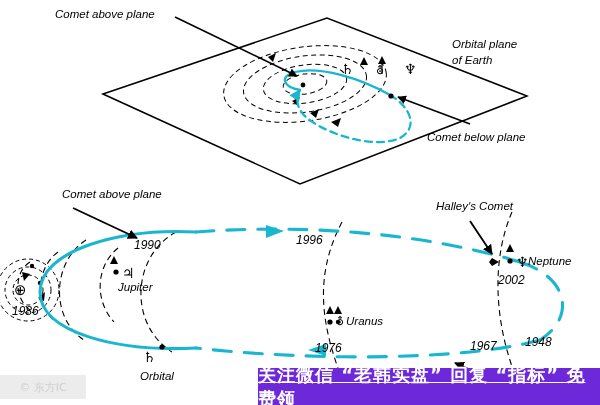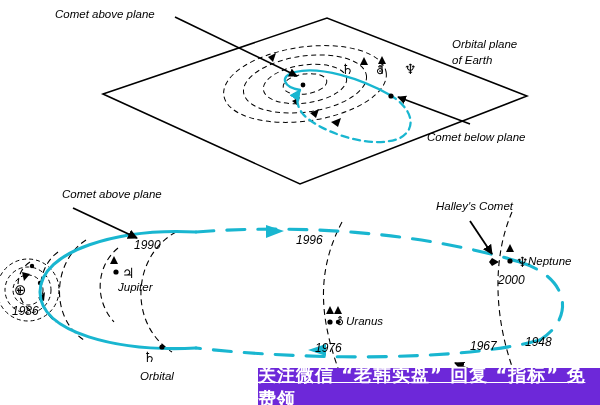--- a/index.html
+++ b/index.html
@@ -181,21 +181,22 @@
 
   <div class="sym" style="left:336px;top:316px;font-size:11px;">⛢</div>
   <div class="lbl lbl-md" style="left:346px;top:315px;">Uranus</div>
 
   <div class="sym" style="left:516px;top:255px;font-size:14px;">♆</div>
   <div class="lbl lbl-md" style="left:528px;top:255px;">Neptune</div>
 
   <div class="lbl lbl-yr" style="left:12px;top:305px;">1986</div>
   <div class="lbl lbl-yr" style="left:134px;top:239px;">1990</div>
   <div class="lbl lbl-yr" style="left:296px;top:234px;">1996</div>
-  <div class="lbl lbl-yr" style="left:498px;top:274px;">2000</div>
+  <div class="lbl lbl-yr" style="left:498px;top:274px;">2002</div>
   <div class="lbl lbl-yr" style="left:525px;top:336px;">1948</div>
   <div class="lbl lbl-yr" style="left:470px;top:340px;">1967</div>
   <div class="lbl lbl-yr" style="left:303px;top:342px;margin-left:12px;">1976</div>
 
+  <div class="wm-corner" style="left:0px;top:375px;width:86px;height:24px;">© 东方IC</div>
 
   <div class="watermark-bar" style="left:258px;top:368px;width:342px;height:37px;font-size:18px;">关注微信 “老韩实盘” 回复 “指标” 免费领</div>
 
 </div>
 
 </body></html>

